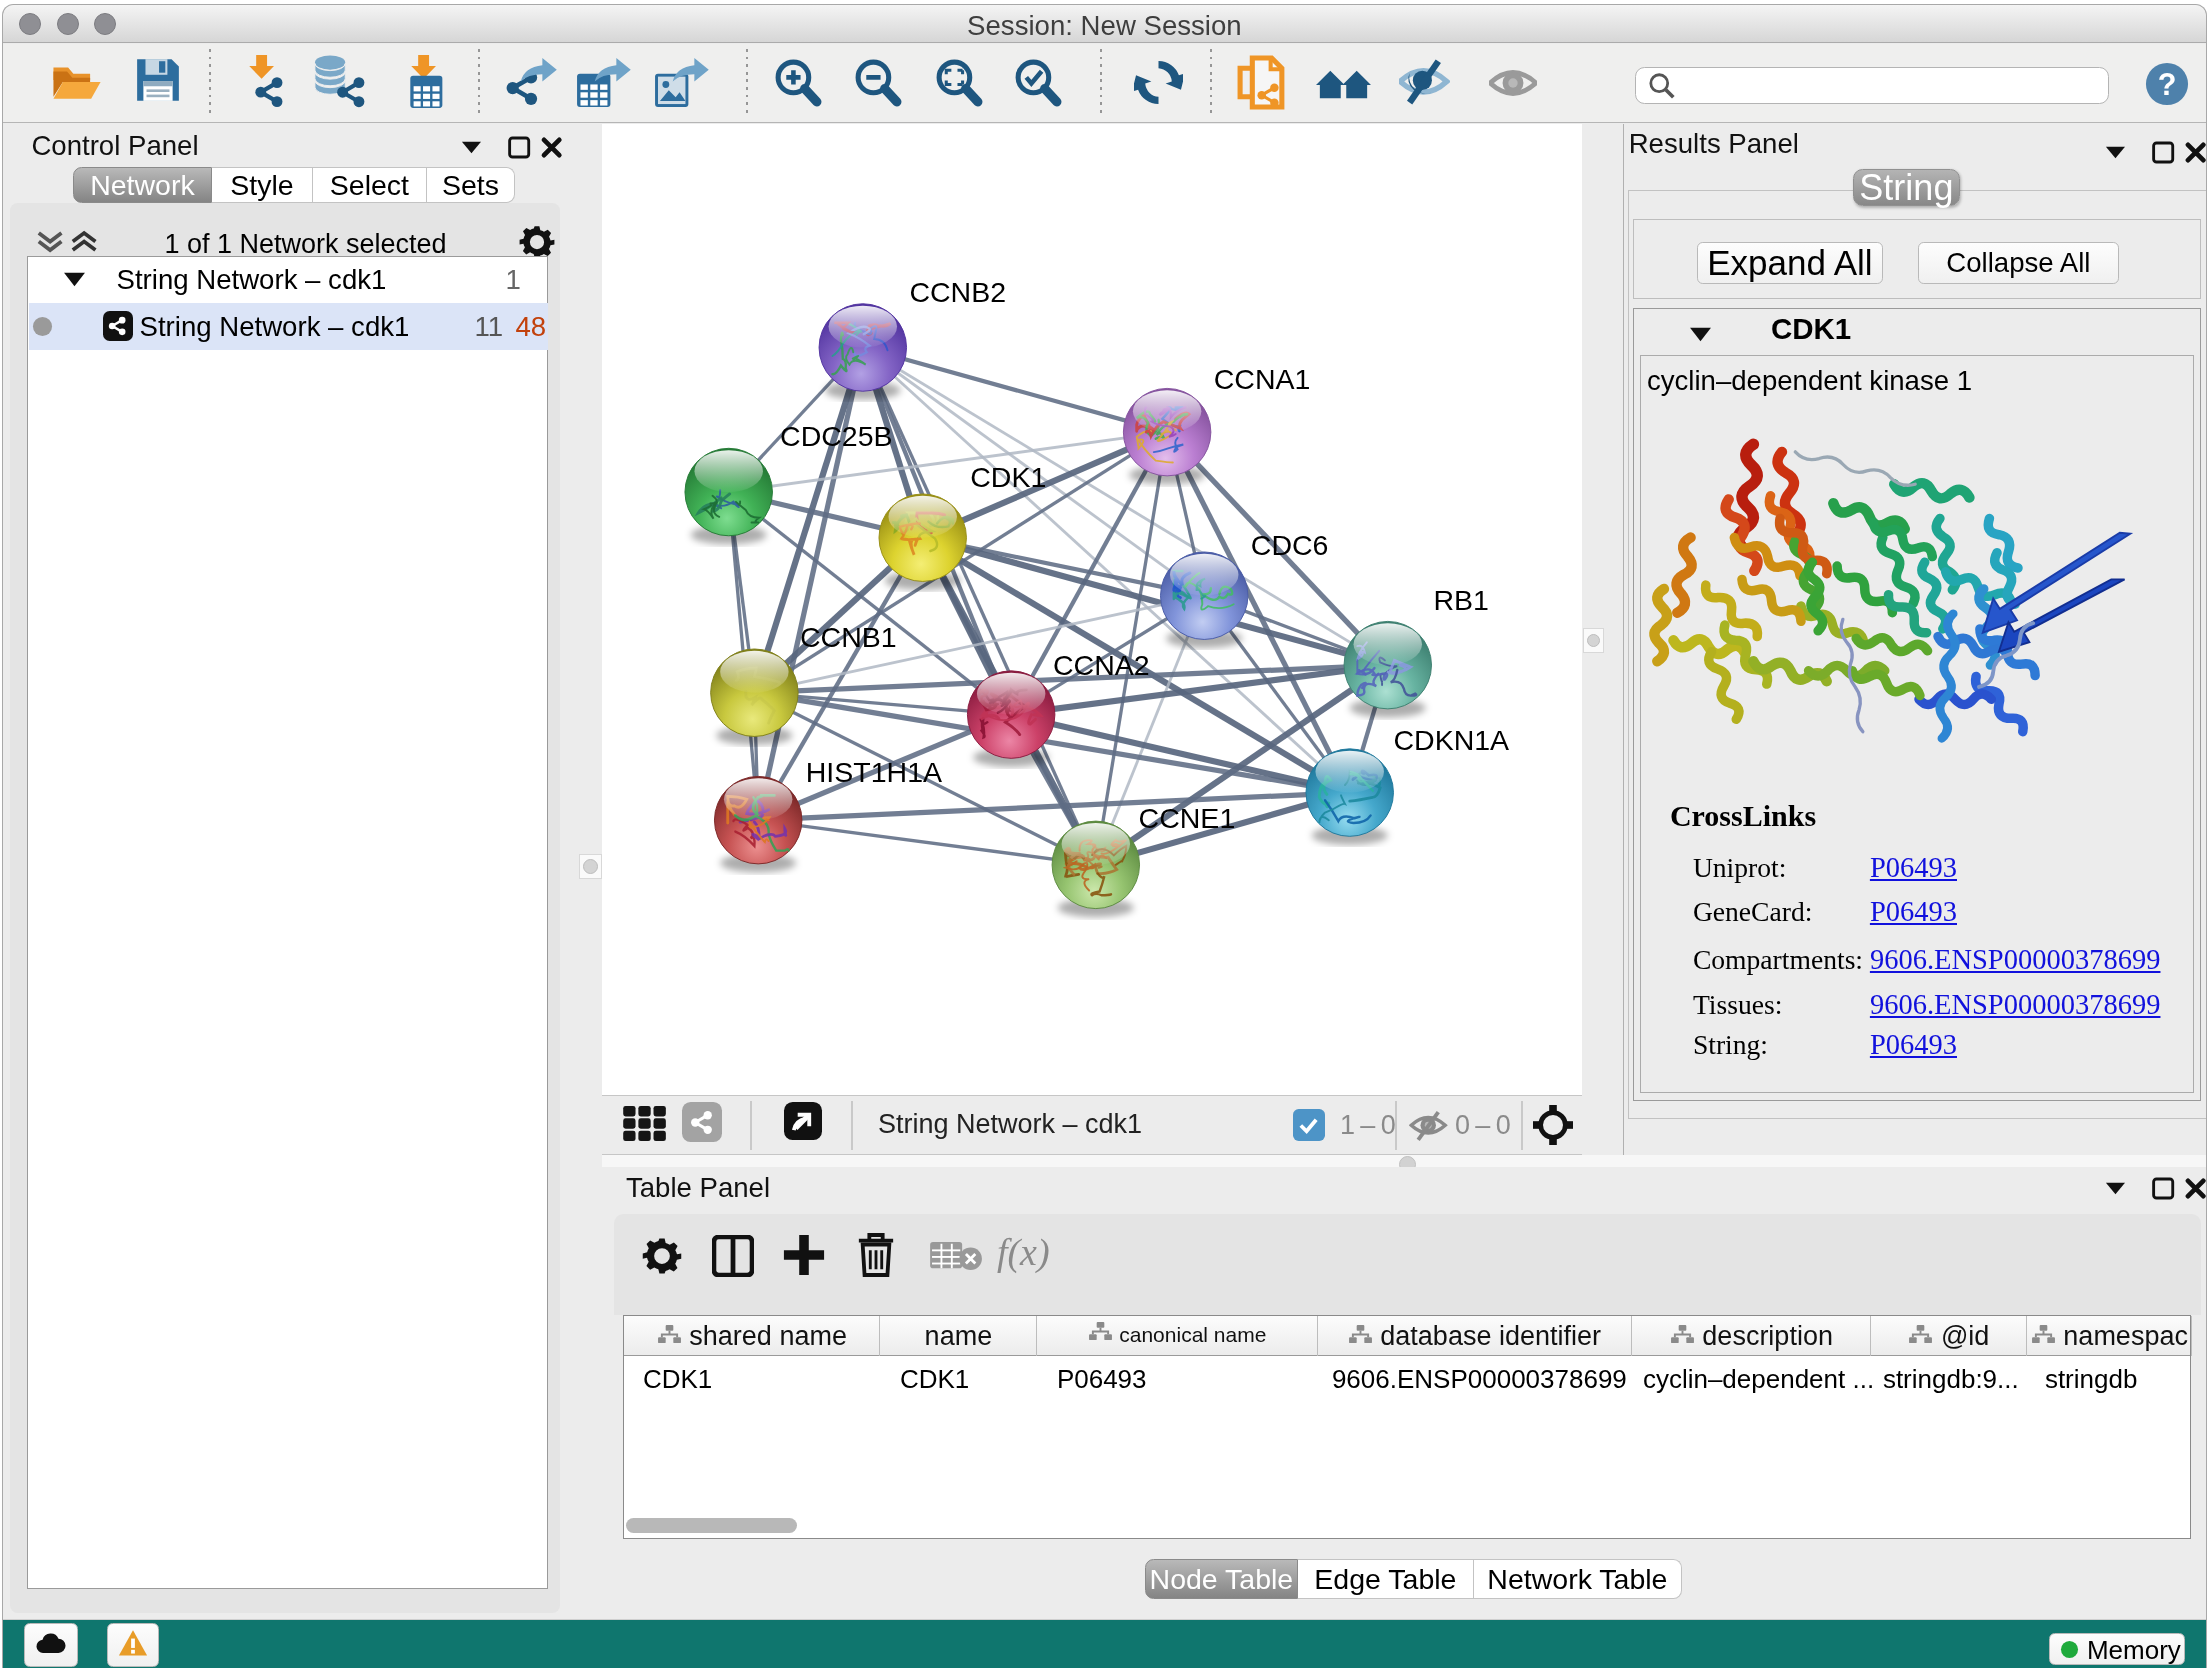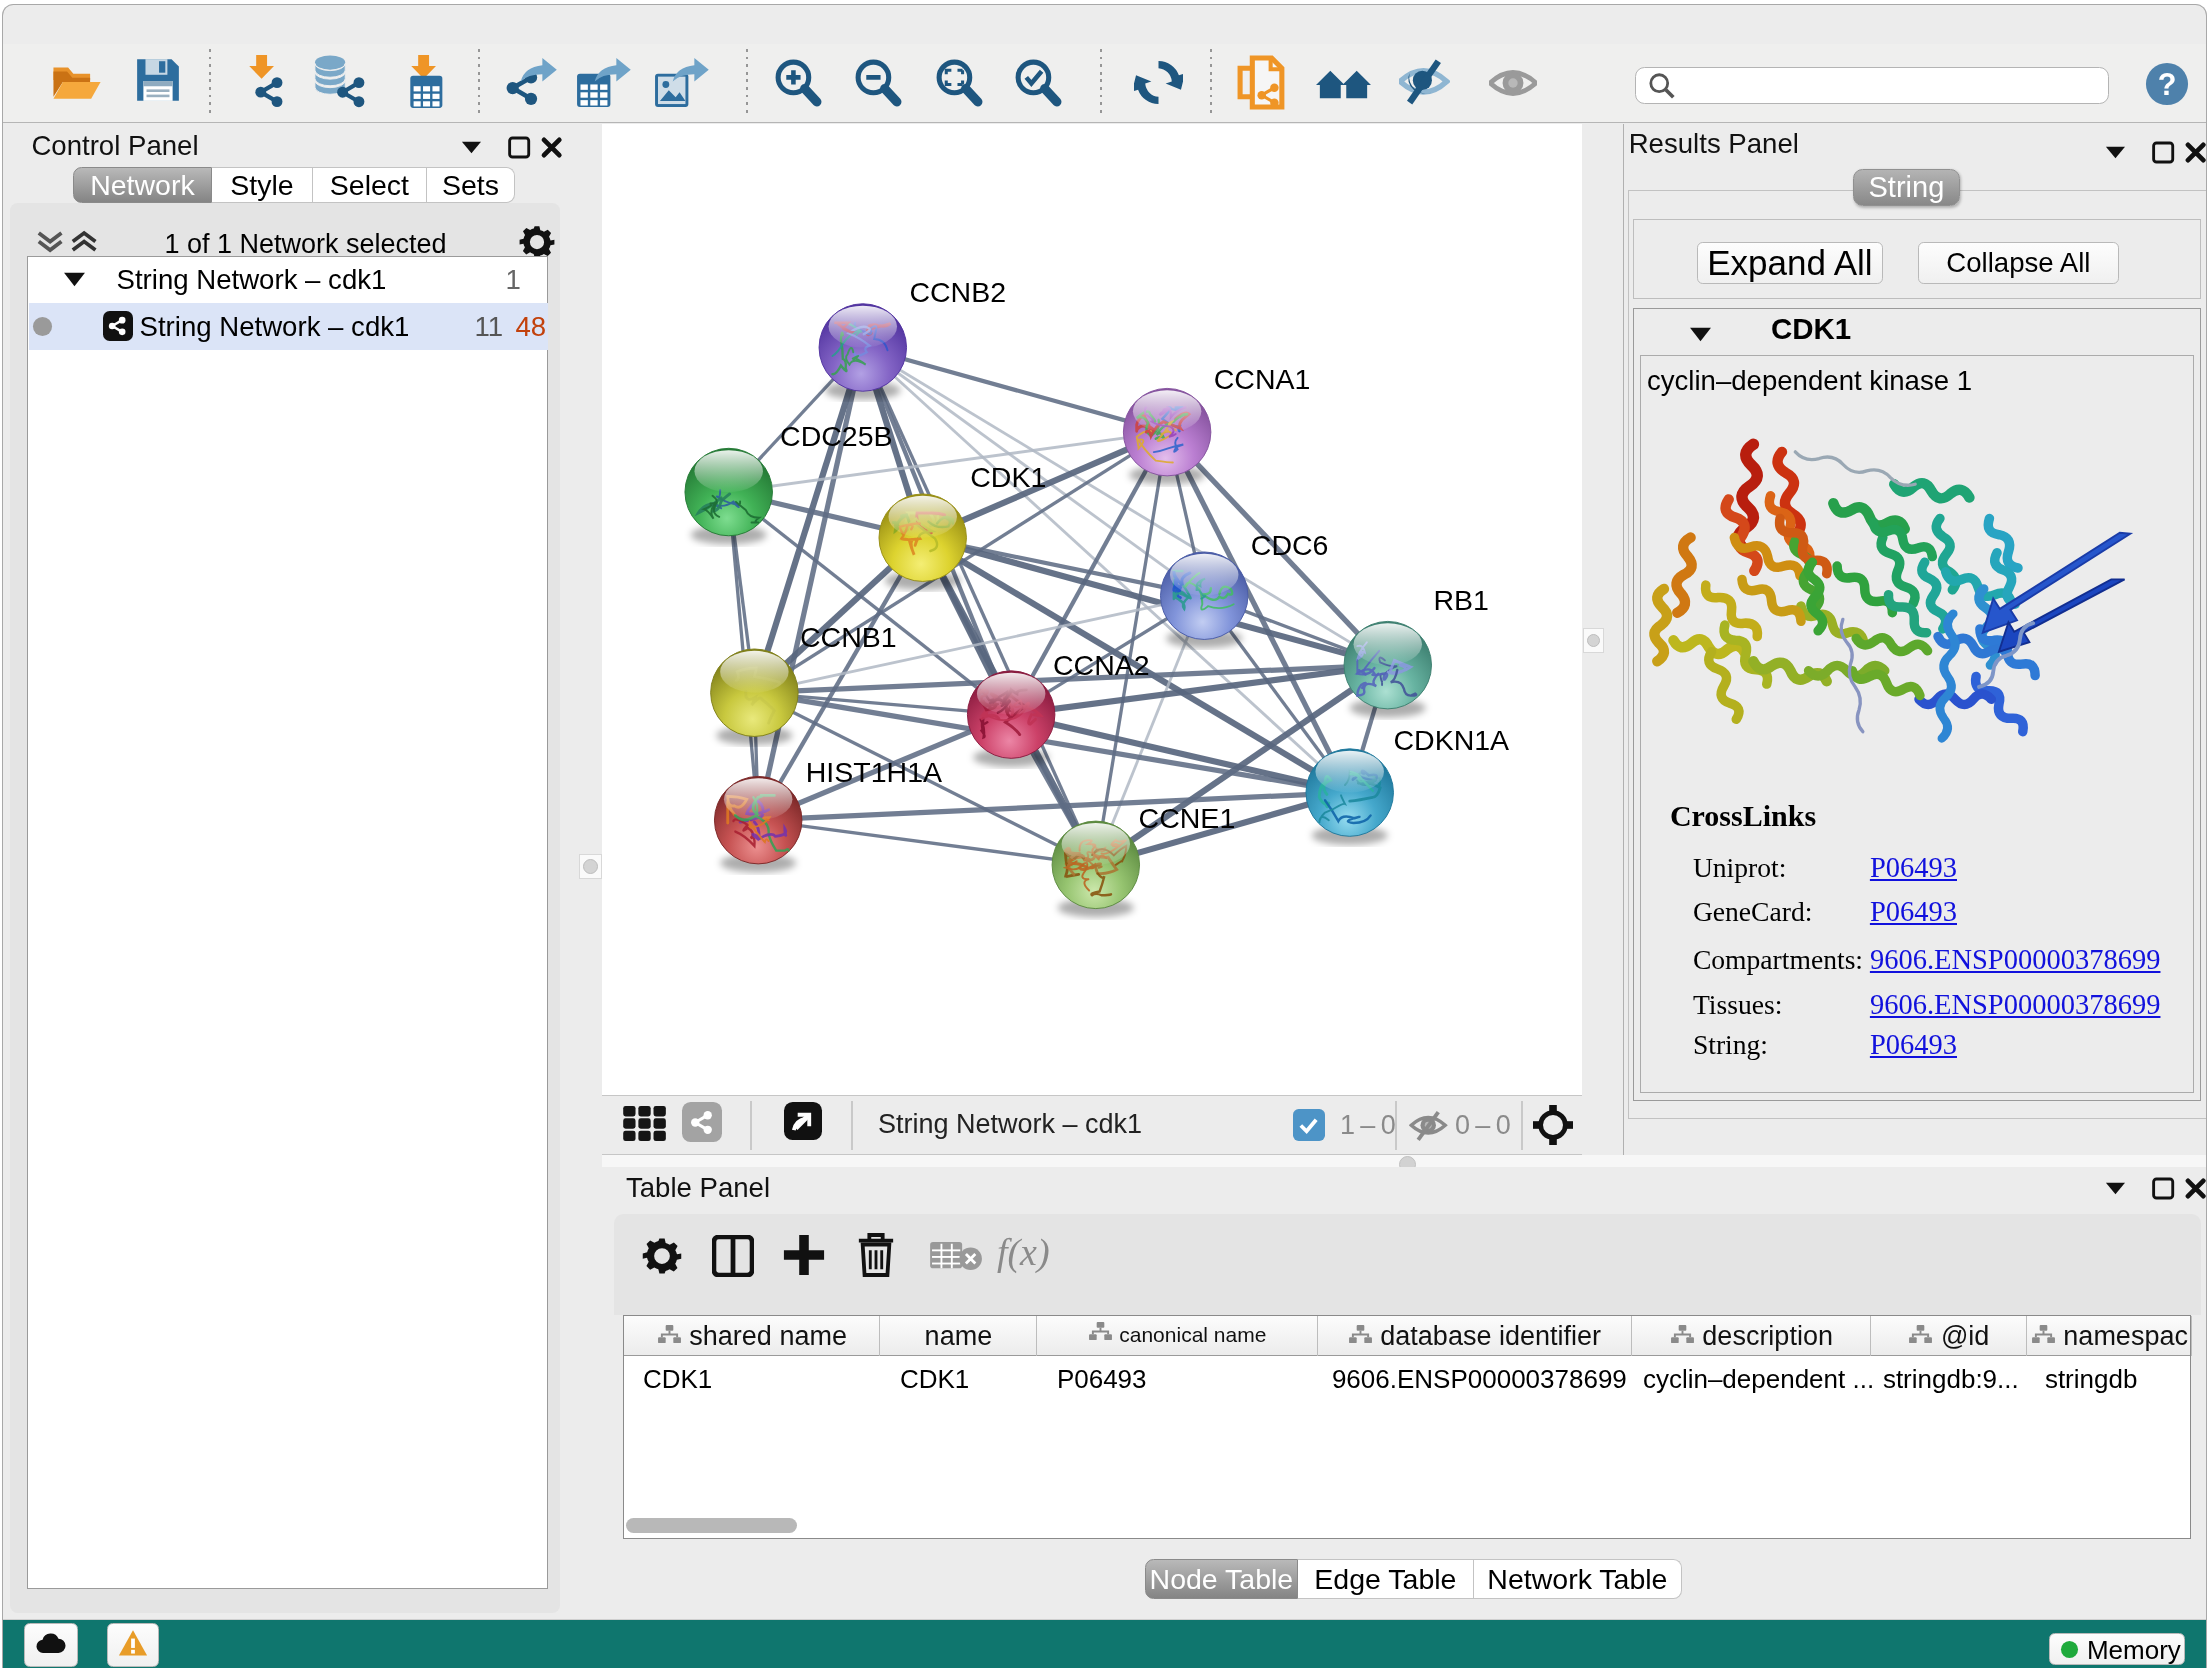--- a/index.html
+++ b/index.html
@@ -24,20 +24,26 @@
 #canvasbar{position:absolute;left:599px;top:971px;width:980px;height:60px;background:#ececec;border-top:1px solid #c6c6c6;border-bottom:1px solid #c6c6c6}
 .cbsep{position:absolute;top:4.8px;height:49px;width:1.9px;background:#c9c9c9}
 #hsplit{position:absolute;left:599px;top:1031px;width:1609px;height:12.4px;background:#f7f7f7}
 #rpanel{position:absolute;left:1620px;top:0;width:589px;height:1031px;background:#ececec;border-left:1px solid #b0b0b0}
 #tpanel{position:absolute;left:599px;top:1043px;width:1609px;height:452px;background:#ececec}
 #statusbar{position:absolute;left:0;top:1614px;width:100%;height:50px;background:#0f766e;border-top:1px solid #cfcfcf}
 .btn{position:absolute;background:linear-gradient(#fdfdfd,#f0f0f0);border:1px solid #b9b9b9;border-radius:5.7px}
 a.lnk{color:#1111dd;text-decoration:underline}
 </style></head><body>
 <div id="win">
+    <div id="titlebar">
+      <div class="tl" style="left:16px"></div>
+      <div class="tl" style="left:54px"></div>
+      <div class="tl" style="left:91px"></div>
+      <div id="title">Session: New Session</div>
+    </div>
     <div id="toolbar">
       <svg style="position:absolute;left:48px;top:15px" width="51" height="44" viewBox="0 0 48 42">
         <path d="M2 8 h14 l5 6 h16 v6 h-35 z" fill="#e8922a"></path>
         <path d="M2 36 V12 h13 l5 6 h17 v4 h-26 z" fill="#ca7214"></path>
         <path d="M11 22 h36 l-9 16 H2 z" fill="#f5a83c"></path>
       </svg>
       <svg style="position:absolute;left:131px;top:12.4px" width="48" height="48" viewBox="0 0 46 46">
         <path d="M3 3 h33 l7 7 v33 h-40 z" fill="#2d6d9e"></path>
         <rect x="11" y="3" width="21" height="15" fill="#c6d7e4"></rect>
         <rect x="24" y="5" width="6" height="11" fill="#2d6d9e"></rect>
@@ -541,21 +547,21 @@
       <div id="hsplit">
         <div style="position:absolute;left:797px;top:1px;width:17px;height:17px;border-radius:50%;background:#d2d2d2;border:1px solid #c0c0c0"></div>
       </div>
       <div id="rpanel">
         <div class="phead" style="position:absolute;left:4.8px;top:3.8px">Results Panel</div>
         <svg style="position:absolute;left:480px;top:16px" width="105" height="25" viewBox="0 0 110 26">
           <path d="M2 7 l20 0 -10 12 z" fill="#111"></path>
           <rect x="52" y="3" width="20" height="20" rx="3" fill="none" stroke="#111" stroke-width="3"></rect>
           <path d="M88 5 l16 16 M104 5 l-16 16" stroke="#111" stroke-width="5" stroke-linecap="round"></path>
         </svg>
-        <div style="position:absolute;left:229px;top:45px;width:107px;height:37px;background:linear-gradient(#b4b4b4,#888888);border:1px solid #909090;border-radius:9.5px;color:#fff;font-size:29px;text-align:center;line-height:35px;z-index:5;box-shadow:1px 1.9px 2.9px rgba(0,0,0,0.25)">String</div>
+        <div style="position:absolute;left:229px;top:45px;width:107px;height:37px;background:linear-gradient(#b4b4b4,#888888);border:1px solid #909090;border-radius:9.5px;color:#fff;font-size:36px;text-align:center;line-height:35px;z-index:5;box-shadow:1px 1.9px 2.9px rgba(0,0,0,0.25)">String</div>
         <div style="position:absolute;left:3.8px;top:66px;width:580px;height:929px;background:#ececec;border:1px solid #c2c2c2"></div>
         <div style="position:absolute;left:9.5px;top:95px;width:568px;height:80px;border:1px solid #bdbdbd"></div>
         <div class="btn" style="left:73px;top:118px;width:186px;height:42px;font-size:35px;text-align:center;line-height:40px">Expand All</div>
         <div class="btn" style="left:294px;top:118px;width:201px;height:42px;font-size:27.6px;text-align:center;line-height:40px">Collapse All</div>
         <div style="position:absolute;left:9.5px;top:184px;width:568px;height:793px;border:1px solid #9a9a9a"></div>
         <svg style="position:absolute;left:64px;top:201px" width="25" height="19" viewBox="0 0 26 20">
           <path d="M2 3 h22 l-11 14 z" fill="#111"></path>
         </svg>
         <div style="position:absolute;left:147px;top:188px;font-size:29.5px;font-weight:bold">CDK1</div>
         <div style="position:absolute;left:16px;top:231px;width:554px;height:738px;border:1px solid #ababab"></div>

